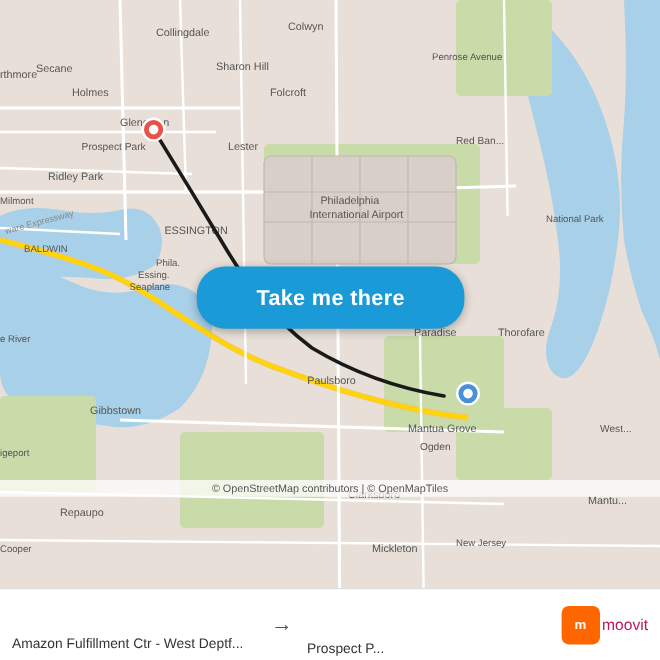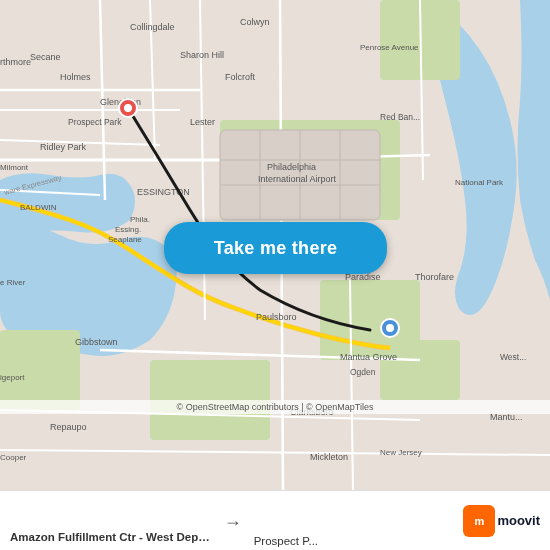--- a/index.html
+++ b/index.html
@@ -56,21 +56,21 @@
       align-items: center;
       padding: 0 10px;
       border-top: 1px solid #ddd;
       gap: 0;
     }
 
     #origin-label {
       flex: 1;
       font-size: 11.5px;
       color: #333;
-      font-weight: 700;
+      font-weight: 400;
       overflow: hidden;
       text-overflow: ellipsis;
       white-space: nowrap;
       padding-right: 6px;
       margin-top: 32px;
     }
 
     #arrow-icon {
       font-size: 18px;
       color: #555;
@@ -106,22 +106,22 @@
       display: flex;
       align-items: center;
       justify-content: center;
       color: white;
       font-size: 11px;
       font-weight: bold;
     }
 
     #moovit-text {
       font-size: 13px;
-      font-weight: bold;
-      color: #0f172a;
+      font-weight: normal;
+      color: #be185d;
     }
 
     #copyright {
       position: absolute;
       bottom: 76px;
       left: 0;
       width: 100%;
       background: rgba(255,255,255,0.75);
       font-size: 9px;
       color: #555;

